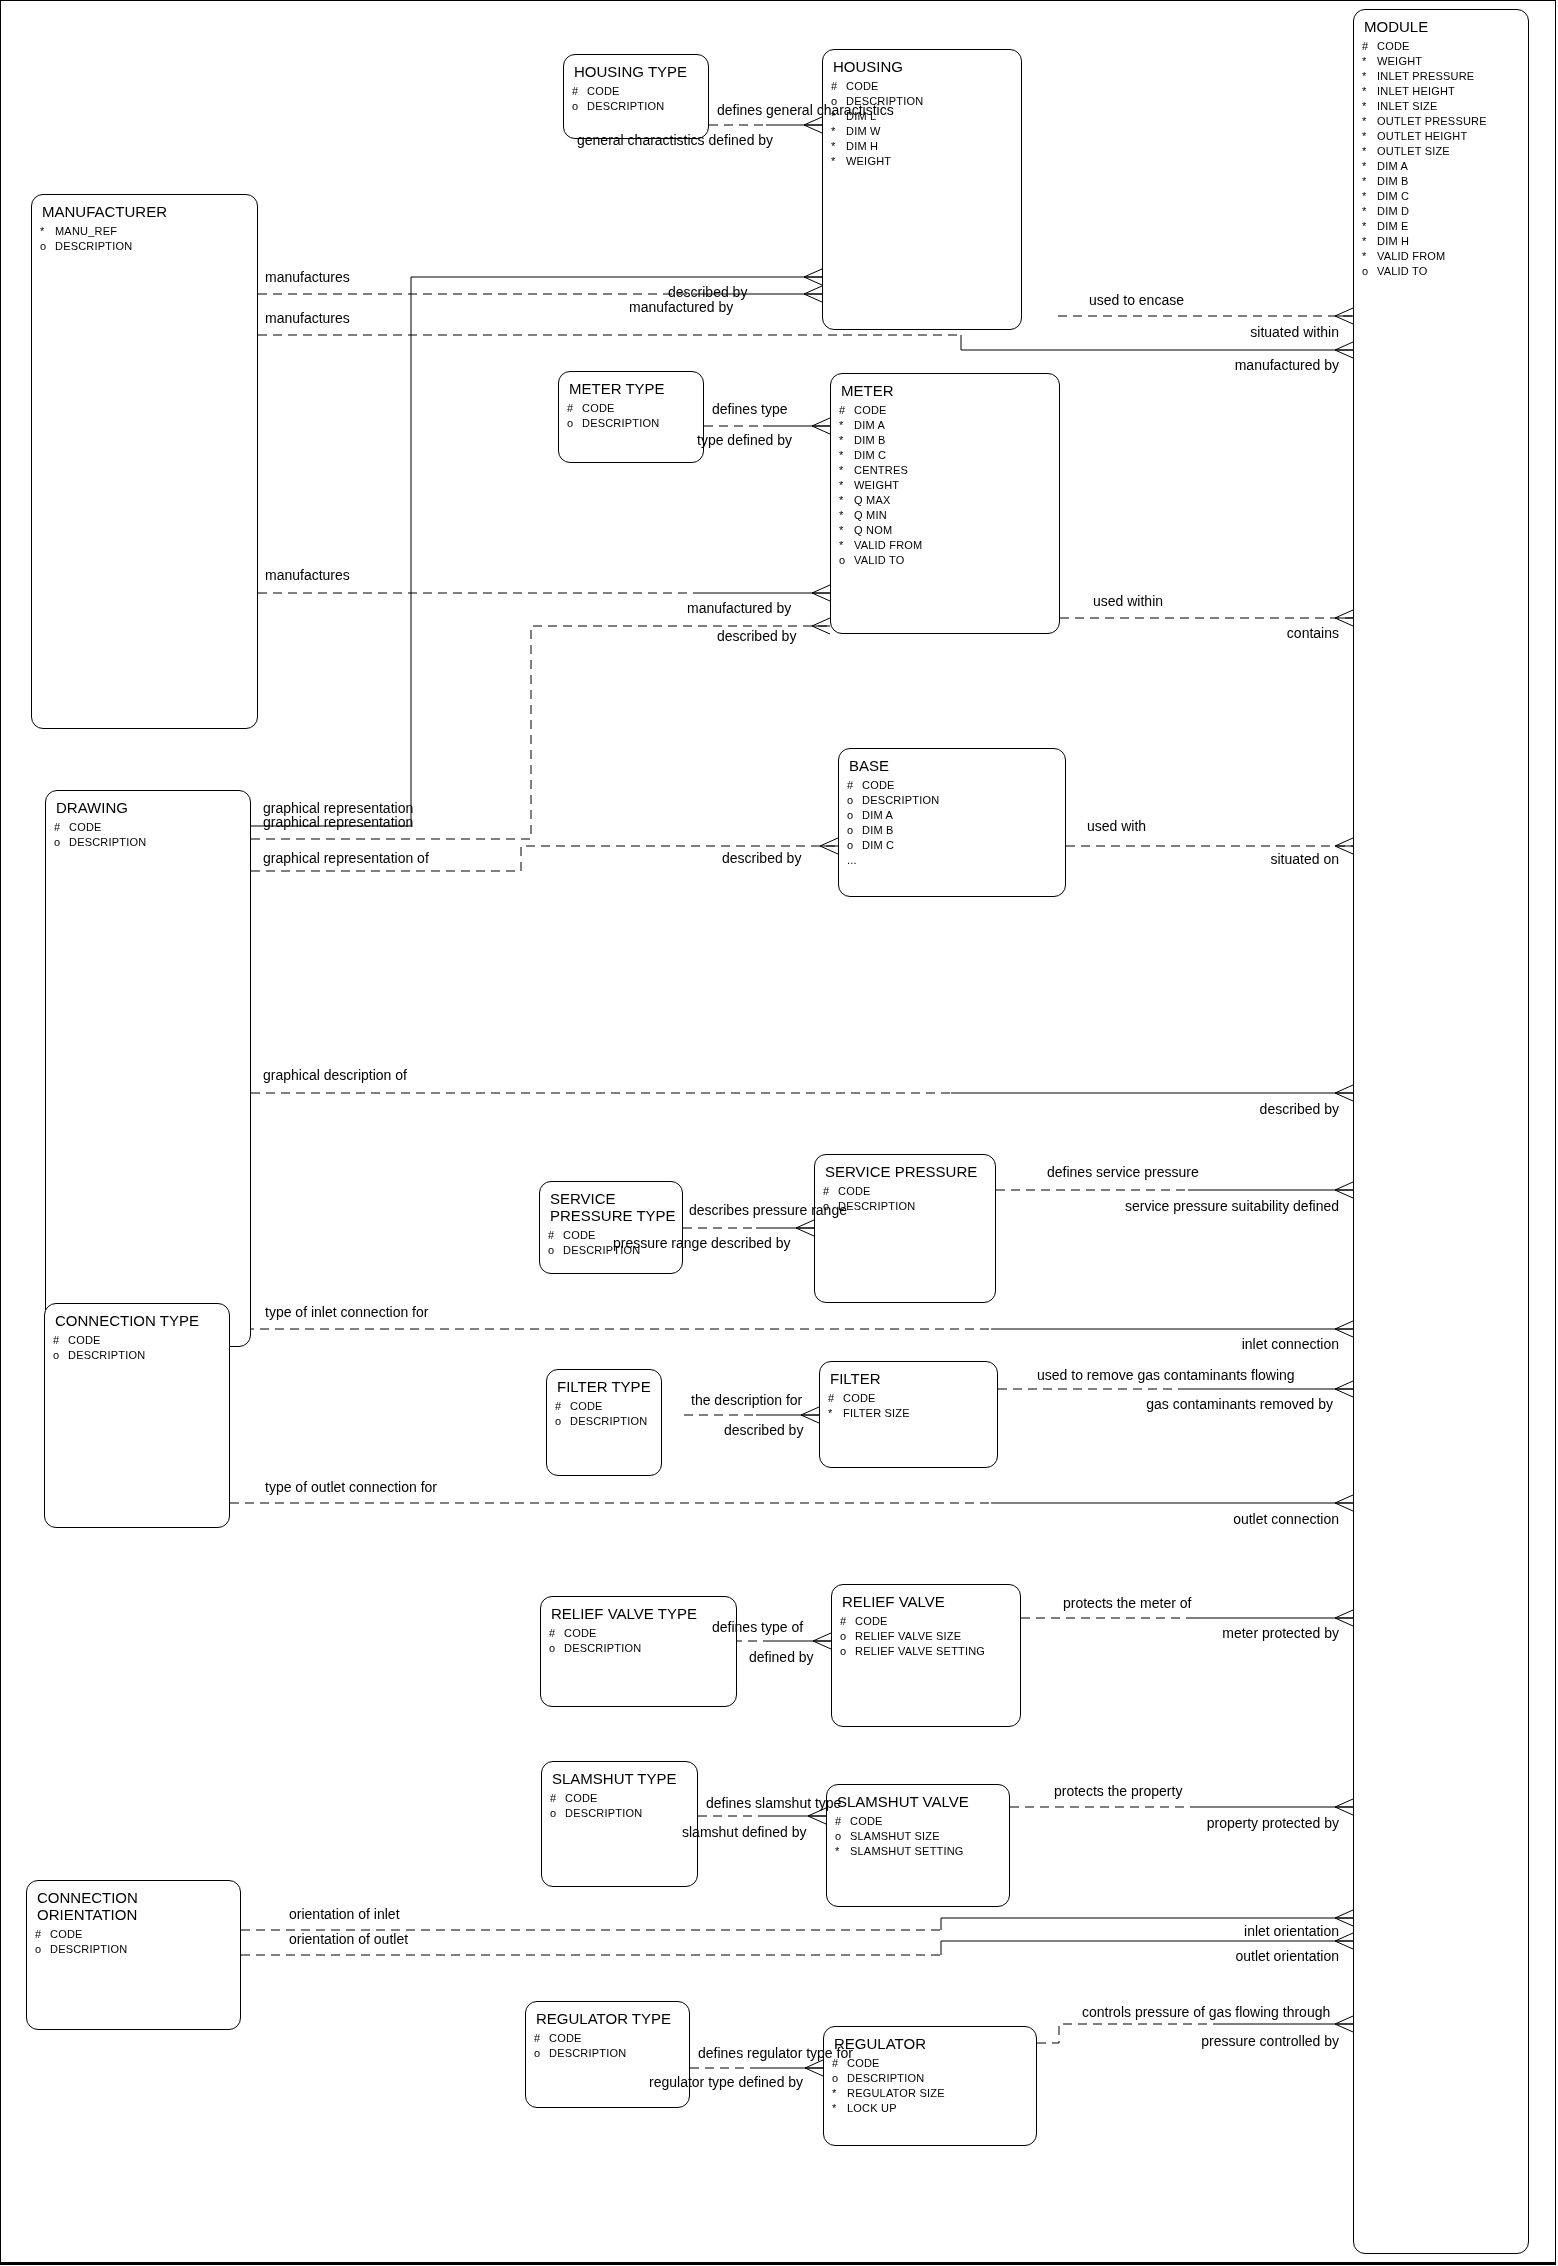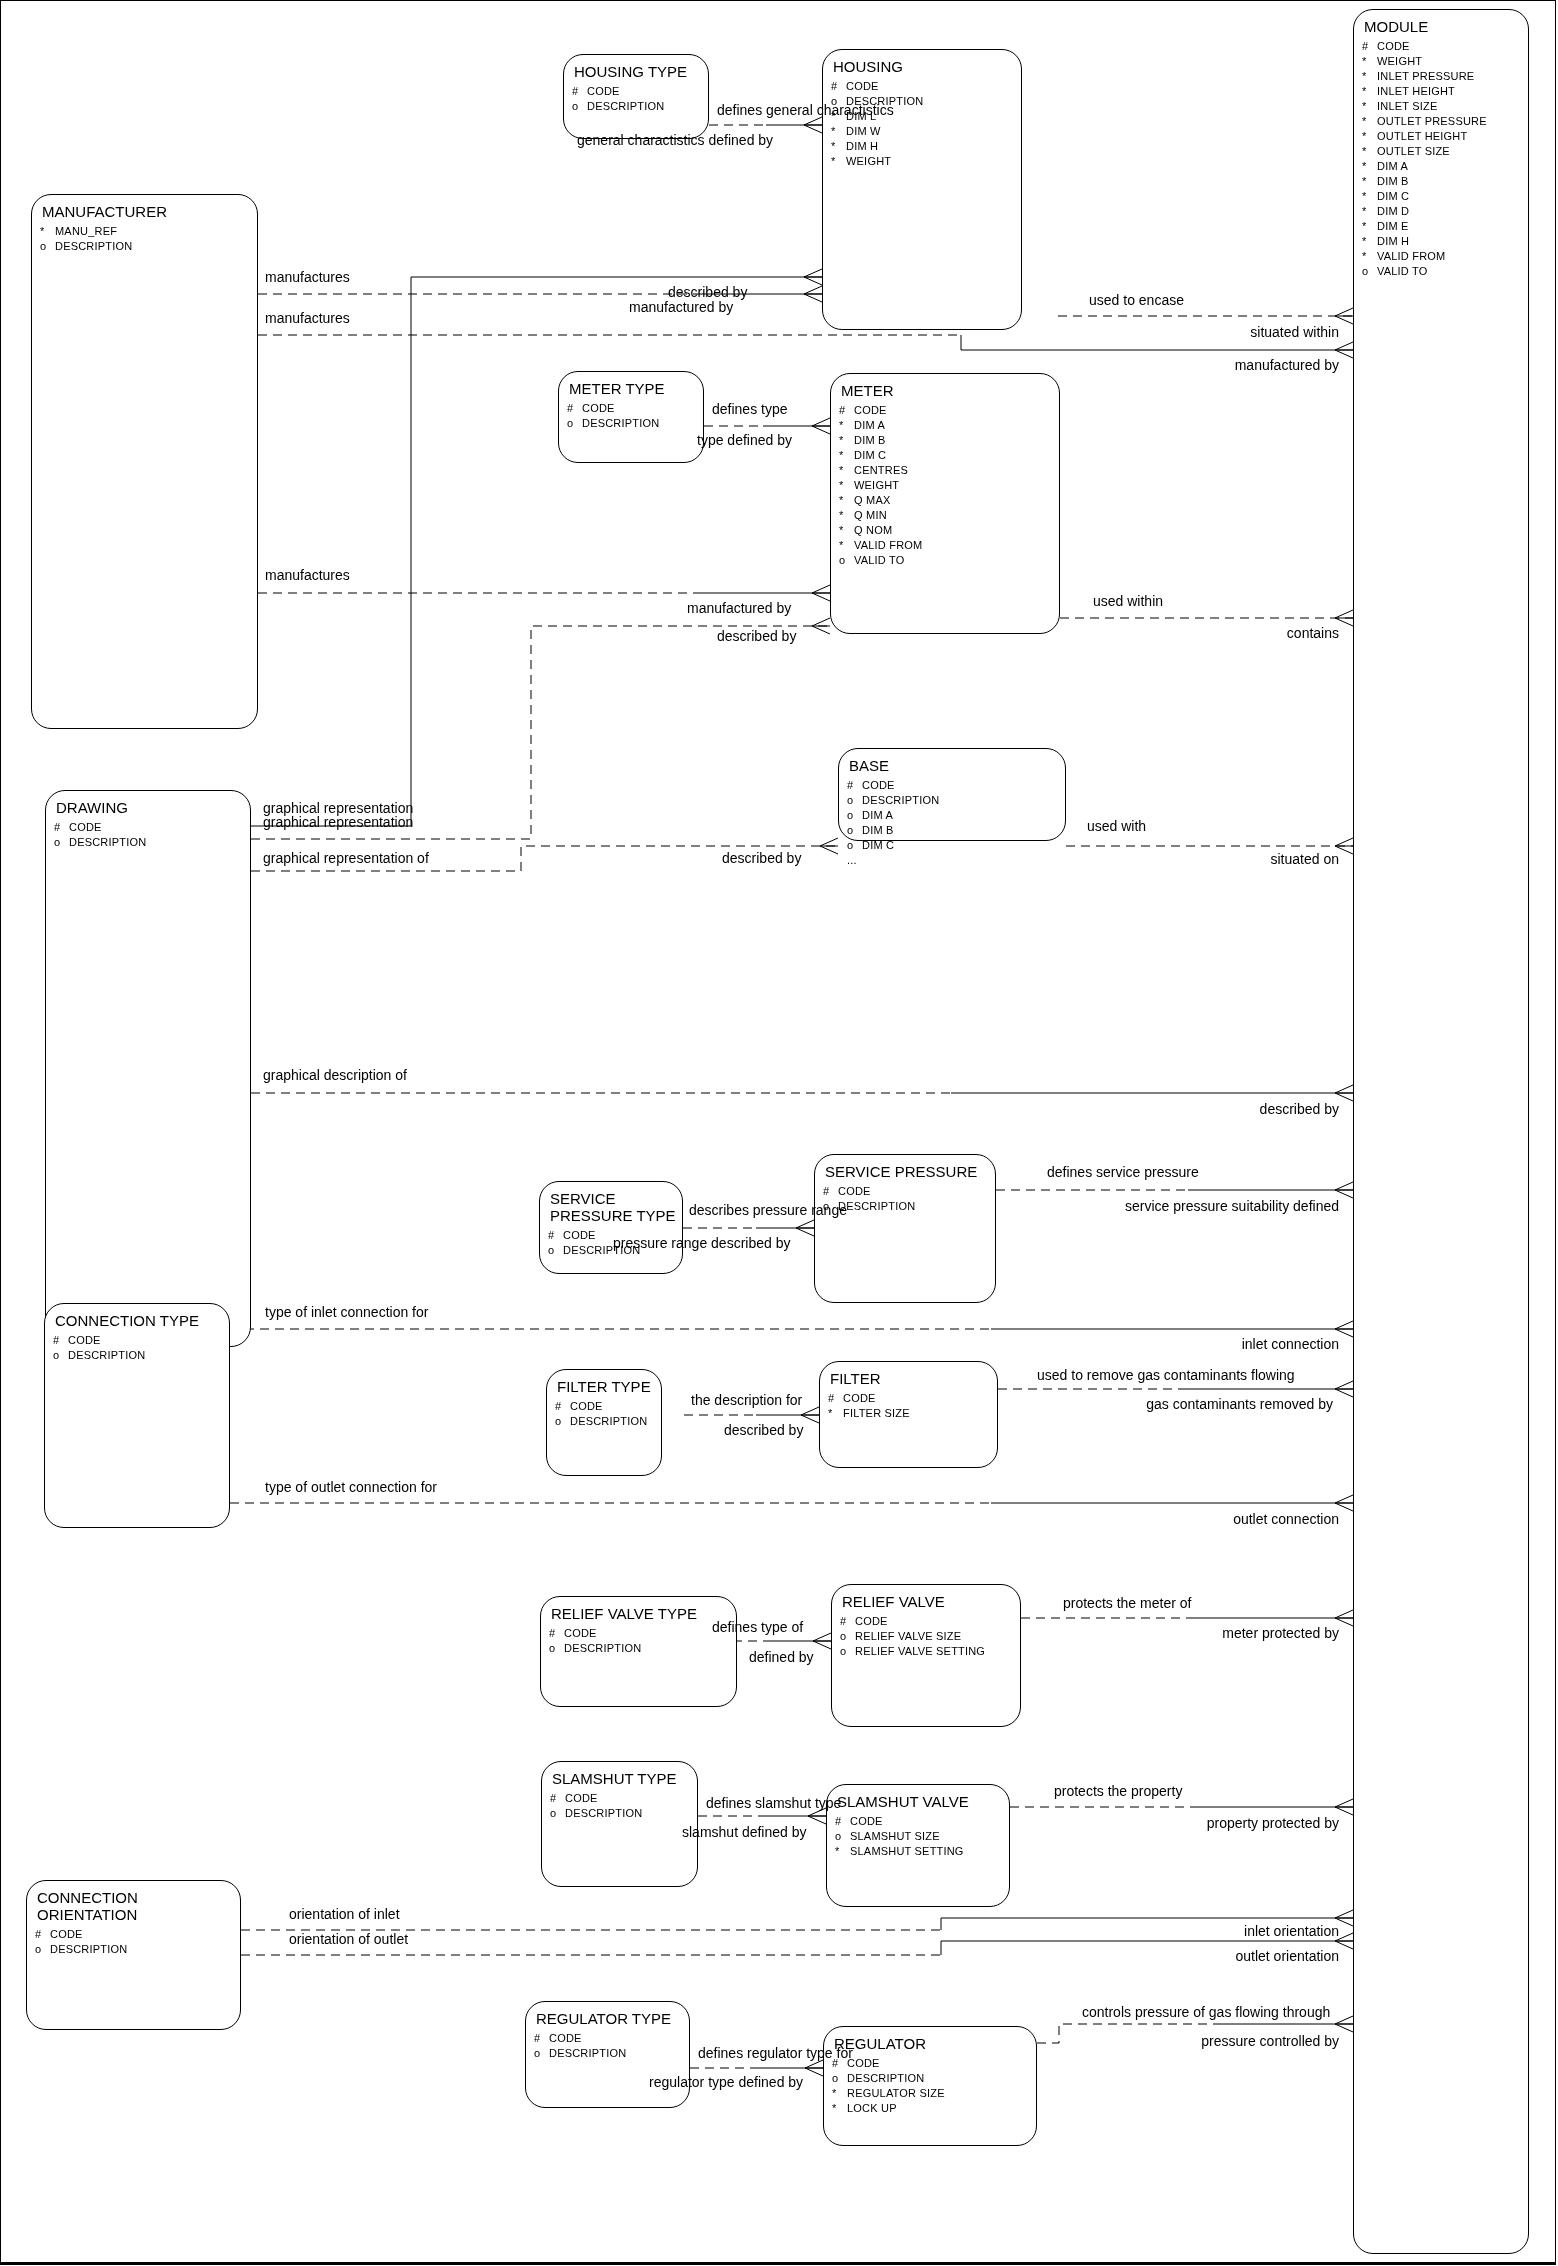--- a/index.html
+++ b/index.html
@@ -1,19 +1,19 @@
 <!DOCTYPE html>
 <html><head>
 <meta charset="utf-8">
 <style>
   html,body{margin:0;padding:0;background:#fff;}
   #page{position:relative;width:1554px;height:2261px;border:1px solid #000;border-bottom:3px solid #000;
         background:#fff;font-family:"Liberation Sans",sans-serif;color:#000;overflow:hidden;}
   #wires{position:absolute;left:0;top:0;}
-  .entity{position:absolute;border:1px solid #000;border-radius:20px;background:#fff;box-sizing:border-box;}
+  .entity{position:absolute;border:1px solid #000;border-radius:12px;background:#fff;box-sizing:border-box;}
   .entity .title{font-size:15px;line-height:17px;padding:8px 4px 0 10px;white-space:normal;}
   .entity .attrs{padding:4px 0 0 8px;}
   .attr-row{font-size:11px;line-height:15px;white-space:nowrap;letter-spacing:0.2px;}
   .attr-row .p{display:inline-block;width:15px;}
   .label{position:absolute;font-size:14px;line-height:16px;white-space:nowrap;text-align:right;}
   .label.r{text-align:left;}
 </style>
 </head>
 <body>
 
@@ -175,21 +175,21 @@
         <div class="attr-row"><span class="p">o</span><span class="n">VALID TO</span></div>
       </div>
   </div>
   <div class="entity" style="left:44px;top:789px;width:206px;height:557px">
     <div class="title">DRAWING</div>
     <div class="attrs">
         <div class="attr-row"><span class="p">#</span><span class="n">CODE</span></div>
         <div class="attr-row"><span class="p">o</span><span class="n">DESCRIPTION</span></div>
       </div>
   </div>
-  <div class="entity" style="left:837px;top:747px;width:228px;height:93px">
+  <div class="entity" style="left:837px;top:747px;width:228px;height:149px">
     <div class="title">BASE</div>
     <div class="attrs">
         <div class="attr-row"><span class="p">#</span><span class="n">CODE</span></div>
         <div class="attr-row"><span class="p">o</span><span class="n">DESCRIPTION</span></div>
         <div class="attr-row"><span class="p">o</span><span class="n">DIM A</span></div>
         <div class="attr-row"><span class="p">o</span><span class="n">DIM B</span></div>
         <div class="attr-row"><span class="p">o</span><span class="n">DIM C</span></div>
         <div class="attr-row"><span class="p">...</span><span class="n"></span></div>
       </div>
   </div>

